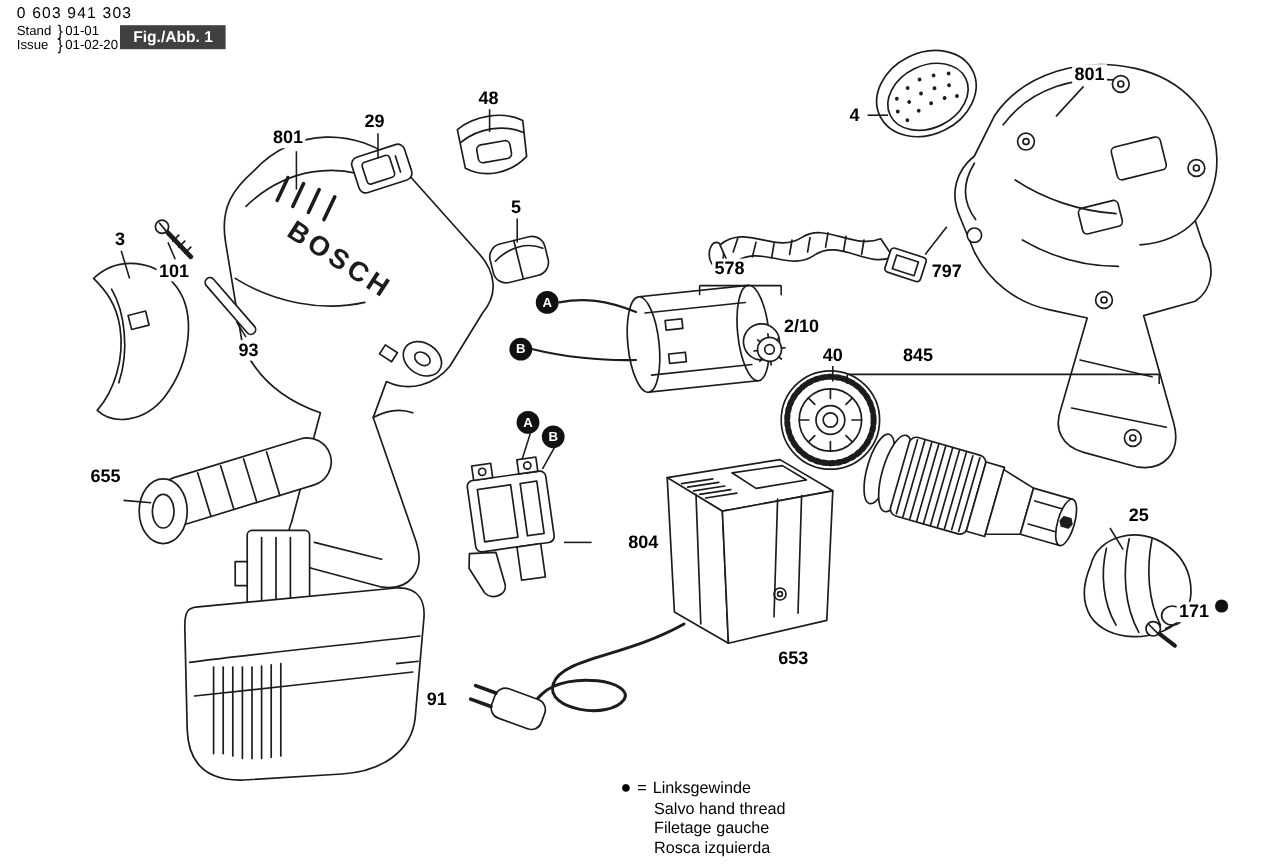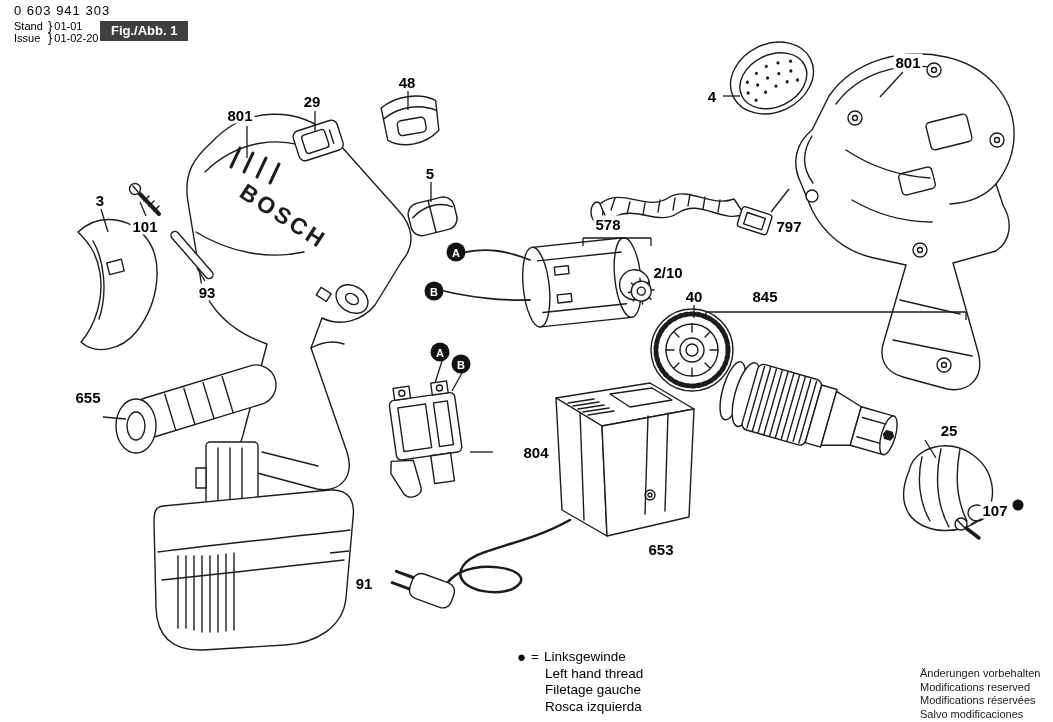--- a/index.html
+++ b/index.html
@@ -339,21 +339,21 @@
       <div class="callout" style="left: 508px; top: 452px; margin-left: 28px;">804</div>
       <div class="callout" style="left: 661px; top: 549px;">653</div>
       <div class="callout" style="left: 608px; top: 224px;">578</div>
       <div class="callout" style="left: 668px; top: 272px;">2/10</div>
       <div class="callout" style="left: 789px; top: 194px; margin-top: 32px;">797</div>
       <div class="callout" style="left: 694px; top: 296px;">40</div>
       <div class="callout" style="left: 765px; top: 296px; text-align: right;">845</div>
       <div class="callout" style="left: 712px; top: 96px;">4</div>
       <div class="callout" style="left: 908px; top: 62px;">801</div>
       <div class="callout" style="left: 949px; top: 430px;">25</div>
-      <div class="callout" style="left: 995px; top: 510px;">107</div>
+      <div class="callout" style="left: 995px; top: 510px;">171</div>
     </div>
   <div id="markers">
       <div class="abmarker" style="left: 456px; top: 252px;">A</div>
       <div class="abmarker" style="left: 434px; top: 291px;">B</div>
       <div class="abmarker" style="left: 440px; top: 352px;">A</div>
       <div class="abmarker" style="left: 461px; top: 364px;">B</div>
     </div>
 
   <div class="hdr-docnum">0 603 941 303</div>
   <div class="hdr-issue">
@@ -369,25 +369,19 @@
     </div>
   </div>
   <div class="fig-box">Fig./Abb. 1</div>
 
   <div class="legend">
     <div class="l0">
       <span class="bullet">●</span>
       <span class="eq">=</span>
       <span>Linksgewinde</span>
     </div>
-    <div class="ind">Left hand thread</div>
+    <div class="ind">Salvo hand thread</div>
     <div class="ind">Filetage gauche</div>
     <div class="ind">Rosca izquierda</div>
   </div>
 
-  <div class="footer-notes">
-    <div>Änderungen vorbehalten</div>
-    <div>Modifications reserved</div>
-    <div>Modifications réservées</div>
-    <div>Salvo modificaciones</div>
-  </div>
 
 </div>
 
 </body></html>

